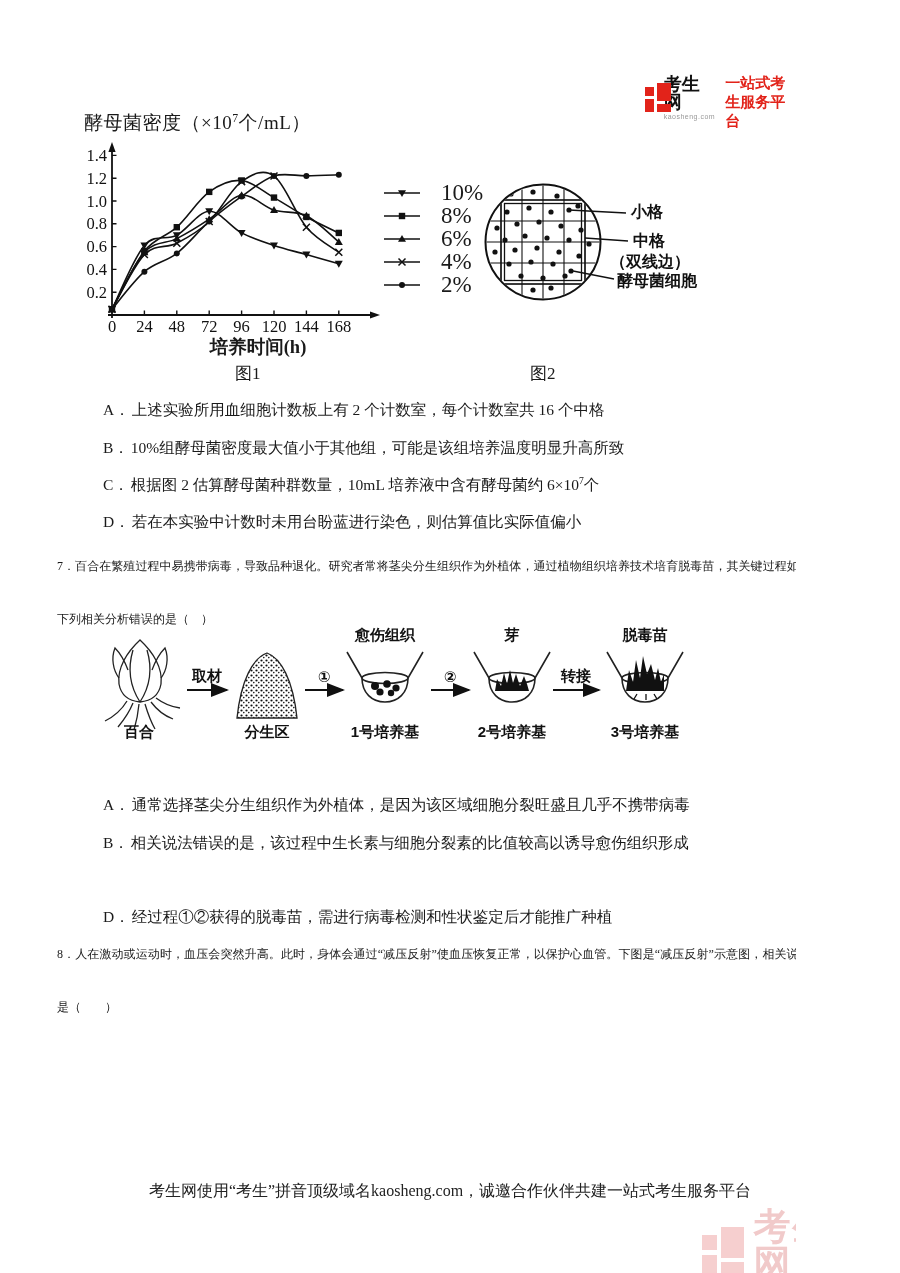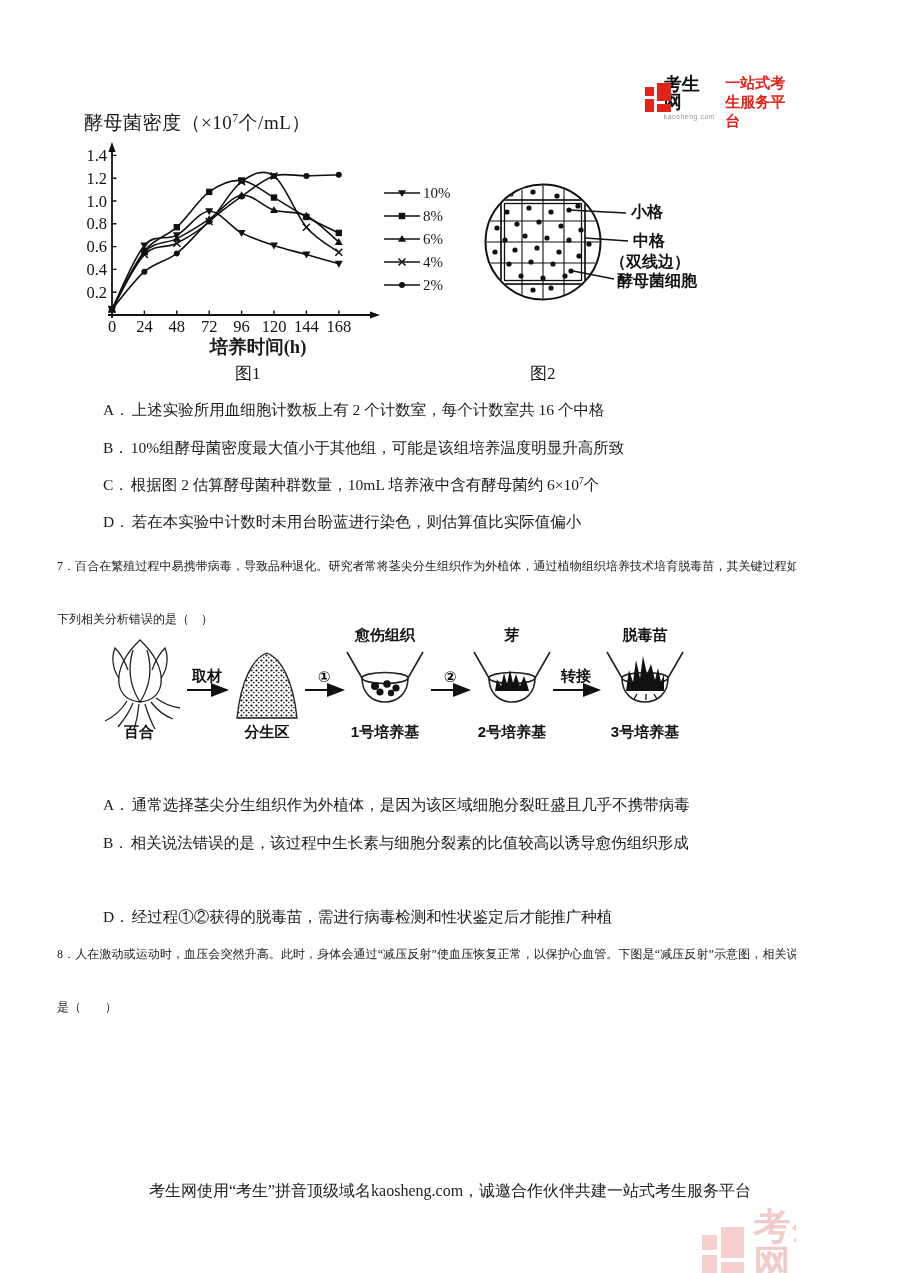--- a/index.html
+++ b/index.html
@@ -21,21 +21,21 @@
   .logo-domain{font-family:"Liberation Sans","DejaVu Sans",sans-serif;font-size:7px;color:#999;margin-top:2px;letter-spacing:.5px;}
   .logo-tagline{margin-left:10px;margin-top:10px;color:#e2231a;font-size:15px;font-weight:600;}
 
   
   .chart-title{left:84px;top:110px;font-size:19px;font-weight:400;letter-spacing:.5px;}
   #chart{left:80px;top:140px;}
   .sv-num{font-family:"Liberation Serif","DejaVu Serif",serif;font-size:16.5px;fill:#111;}
   .legend{left:383px;top:183px;display:flex;flex-direction:column;gap:3px;}
   .legend-item{display:flex;align-items:center;height:20px;}
   .legend-item svg{display:block;}
-  .legend-label{font-size:15px;margin-left:2px;}
+  .legend-label{font-size:23px;margin-left:20px;}
   .x-axis-label{left:183px;top:334px;width:150px;text-align:center;font-size:18.5px;font-weight:600;}
   .fig-caption{font-size:17px;}
   .cap1{left:224px;top:362px;margin-left:11px;}
   .cap2{left:530px;top:362px;}
 
   
   #fig2{left:481px;top:168px;}
   .sv-cjk{font-family:"Liberation Sans","DejaVu Sans",sans-serif;font-size:16px;font-weight:600;fill:#111;}
 
   

